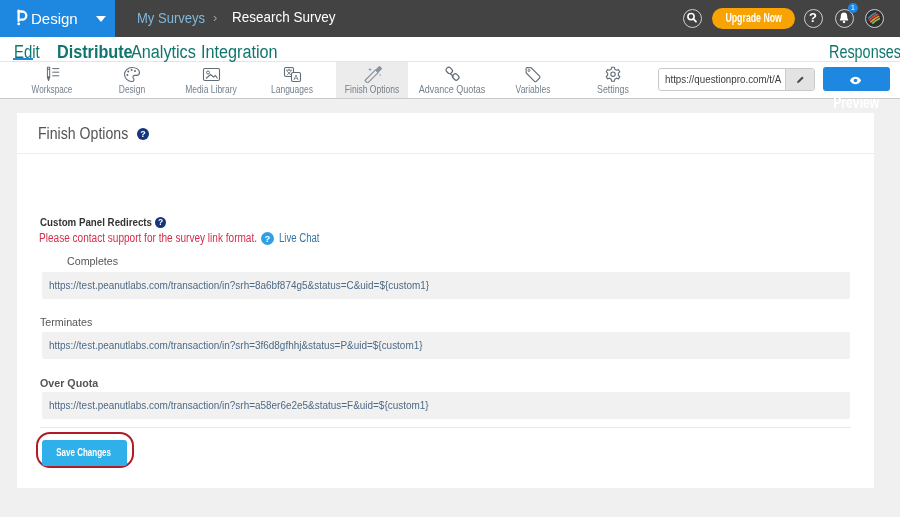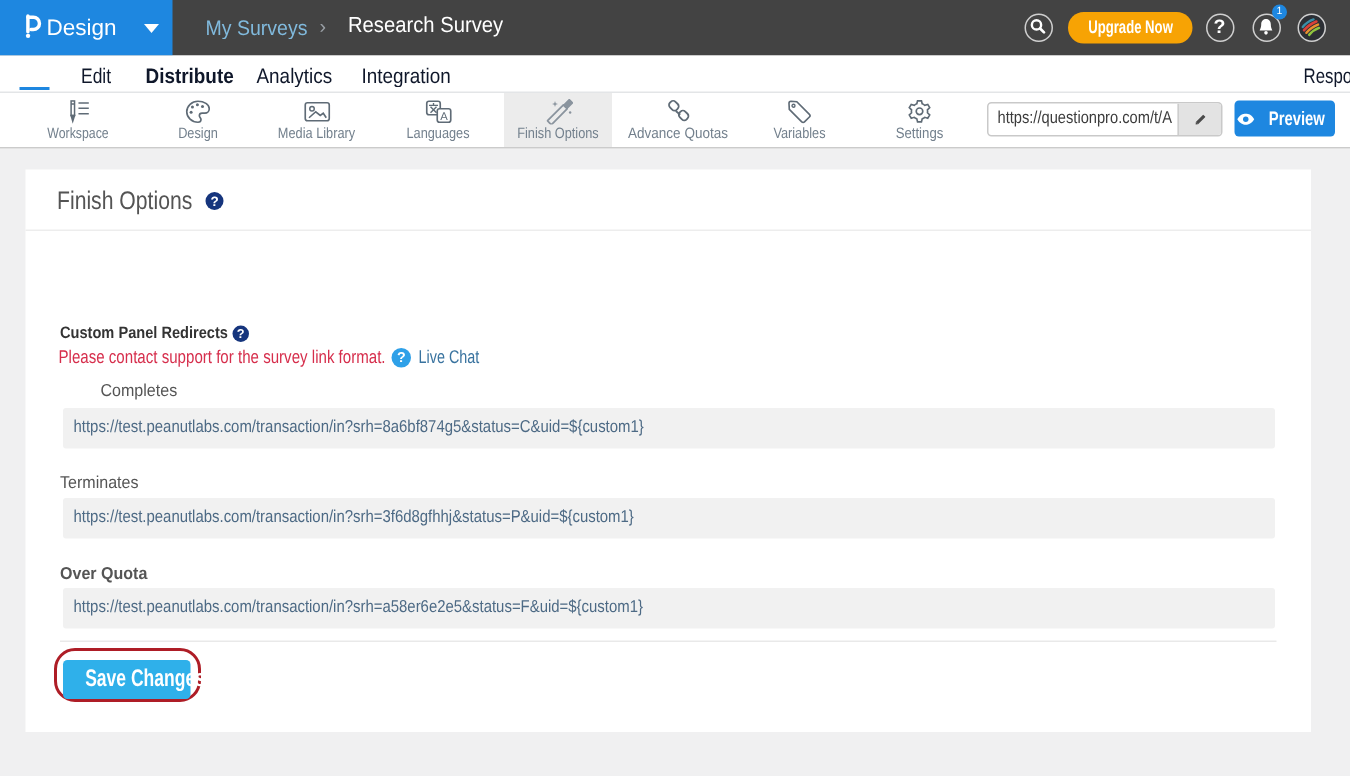--- a/index.html
+++ b/index.html
@@ -15,48 +15,48 @@
 .crumb-sep { position:absolute; left:213px; top:10px; color:#9aa0a6; font-size:13px; }
 .crumb2 { position:absolute; left:232px; top:9px; color:#fff; font-size:14.5px; }
 .tcirc { position:absolute; top:9px; width:19px; height:19px; border:1.4px solid #cfcfcf; border-radius:50%; }
 .upgrade { position:absolute; left:712px; top:8px; width:83px; height:21px; background:#f7a304; border-radius:11px; color:#fff; font-size:12px; font-weight:bold; text-align:center; line-height:21px; }
 .qmark { color:#fff; font-size:13px; font-weight:bold; text-align:center; line-height:16.5px; }
 .badge { position:absolute; left:848px; top:3px; width:10px; height:10px; background:#1e87e0; border-radius:50%; color:#fff; font-size:7px; text-align:center; line-height:10px; }
 .avatar { position:absolute; left:865px; top:9px; width:19px; height:19px; border:1.4px solid #cfcfcf; border-radius:50%; background:#2c2f35; overflow:hidden; }
 
 
 .nav { position:absolute; top:37px; left:0; width:900px; height:25px; background:#fff; border-bottom:1px solid #e3e5e7; }
-.nav > span { position:absolute; top:4.5px; font-size:14px; color:#0f172a;margin-left:40px; }
+.nav > span { position:absolute; top:4.5px; font-size:18px; color:#0f766e; }
 .editu { position:absolute; left:13px; top:21px; width:20px; height:2px; background:#1e87e0; }
 
 
 .toolbar { position:absolute; top:62px; left:0; width:900px; height:37px; background:#fff; border-bottom:1px solid #cbcbcb; }
 .titem { position:absolute; top:0; height:36px; text-align:center; }
 .titem svg { display:block; margin:4px auto 0; }
 .titem .lbl { display:block; font-size:10px; color:#73808d; margin-top:1px; }
 .titem.active { background:#ececec; }
 .urlbox { position:absolute; left:658px; top:6px; width:157px; height:23px; border:1px solid #c9c9c9; border-radius:3px; background:#fff; overflow:hidden; }
 .urlbox .txt { position:absolute; left:6px; top:4px; font-size:11.5px; color:#3c3c3c; white-space:nowrap; }
 .urlbox .pen { position:absolute; right:0; top:0; width:29px; height:21px; background:#e3e3e3; border-left:1px solid #cdcdcd; text-align:center; }
-.preview { position:absolute; left:823px; top:5px; width:67px; height:24px; background:#1e87e0; border-radius:3px; color:#fff; font-size:13px; font-weight:bold; text-align:center; line-height:24px; }
+.preview { position:absolute; left:823px; top:5px; width:67px; height:24px; background:#1e87e0; border-radius:3px; color:#fff; font-size:16px; font-weight:bold; text-align:center; line-height:24px; }
 
 
 .card { position:absolute; left:17px; top:113px; width:857px; height:375px; background:#fff; }
 .card-title { position:absolute; left:21px; top:11px; font-size:17px; color:#545454; }
 .hline { position:absolute; left:0; top:40px; width:857px; height:1px; background:#ededed; }
 .select { position:absolute; left:26.5px; top:67px; width:185px; height:23px; background:#f0f0f0; border-radius:3px; }
 .select .st { position:absolute; left:7px; top:4px; font-size:12px; color:#333; }
 .select .sc { position:absolute; right:7px; top:9px; width:0; height:0; border-left:4.5px solid transparent; border-right:4.5px solid transparent; border-top:5px solid #444; }
 .cpr { position:absolute; left:23px; top:102.5px; font-size:11px; font-weight:bold; color:#333; }
 .redline { position:absolute; left:21.5px; top:117.5px; font-size:12.3px; color:#d62e4c; }
 .livechat { position:absolute; left:262px; top:118px; font-size:12.3px; color:#39739f; }
 .flabel { position:absolute; left:23px; font-size:11.5px; color:#555; }
 .finput { position:absolute; left:24.5px; width:808px; height:27px; background:#f1f1f1; border-radius:2px; font-size:11.5px; color:#4d6a85; line-height:27px; padding-left:7px; white-space:nowrap; overflow:hidden; }
 .divider { position:absolute; left:23px; top:314px; width:811px; height:1px; background:#e9e9e9; }
-.savebtn { position:absolute; left:24.5px; top:326.5px; width:85px; height:26px; background:#2fb0ea; border-radius:3px; color:#fff; font-size:16px; font-weight:bold; text-align:center; line-height:25px; }
+.savebtn { position:absolute; left:24.5px; top:326.5px; width:85px; height:26px; background:#2fb0ea; border-radius:3px; color:#fff; font-size:11px; font-weight:bold; text-align:center; line-height:25px; }
 .redring { position:absolute; left:18.5px; top:319px; width:98px; height:36px; border:2.5px solid #ae1d26; border-radius:14px; }
 .qicon { position:absolute; border-radius:50%; background:#16357d; color:#fff; font-weight:bold; text-align:center; }
 </style>
 </head>
 <body>
 
 <div class="topbar">
   <div class="logo">
     <svg width="13" height="18" viewBox="0 0 13 18" style="position:absolute;left:16px;top:9px">
       <path d="M2.6 2.5 H6.2 A4.1 4.1 0 0 1 6.2 10.7 H4.6" fill="none" stroke="#fff" stroke-width="2.3" stroke-linecap="round"></path>

